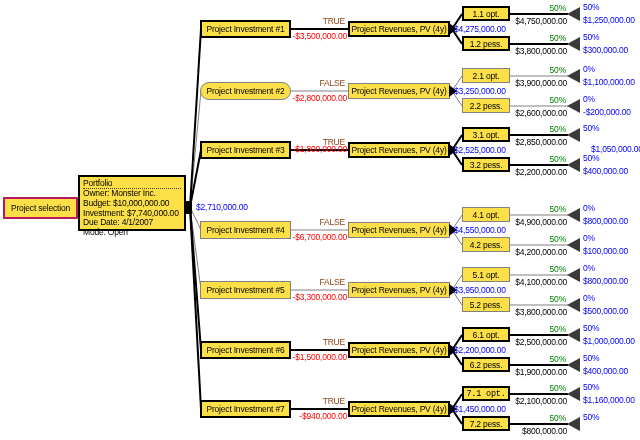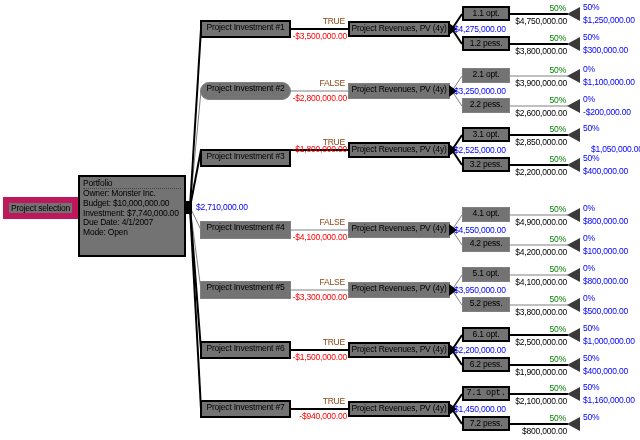--- a/index.html
+++ b/index.html
@@ -5,26 +5,26 @@
   * { margin:0; padding:0; box-sizing:border-box; }
   html,body { background:#fff; }
   #canvas {
     position:relative; width:640px; height:440px; background:#fff; overflow:hidden;
     font-family:"Liberation Sans", sans-serif; font-size:8.5px; letter-spacing:-0.2px; color:#000;
   }
   #wires { position:absolute; left:0; top:0; }
   .w-sel   { stroke:var(--sel,#000);   stroke-width:2; fill:none; }
   .w-unsel { stroke:var(--unsel,#808080); stroke-width:1; fill:none; }
 
-  .box { position:absolute; background:#737373; display:flex; align-items:flex-start; justify-content:center; white-space:nowrap; }
+  .box { position:absolute; background:#fde047; display:flex; align-items:center; justify-content:center; white-space:nowrap; }
   .project.sel  .box { border:2px solid #000; }
   .project.unsel .box { border:1px solid var(--unsel,#808080); }
 
-  .root-sel  { left:3px;  top:197px; width:75px;  height:22px; border:6px solid #be185d; }
-  .portfolio { left:78px; top:175px; width:108px; height:82px; border:2px solid #000;
+  .root-sel  { left:3px;  top:197px; width:75px;  height:22px; border:2px solid #be185d; }
+  .portfolio { left:78px; top:175px; width:108px; height:56px; border:2px solid #000;
                display:block; padding:2px 3px; }
   .pf-title { line-height:9.4px; border-bottom:1px dotted #444; white-space:nowrap; }
   .pf-line  { line-height:9.6px; white-space:nowrap; }
 
   .decision-node { position:absolute; left:184px; top:201px; width:8px; height:13px; background:#000; }
   .root-ev { position:absolute; left:196px; top:202px; color:var(--money,#00f); white-space:nowrap; }
 
   .inv  { width:91px;  height:18px; }
   .rev  { width:102px; height:16px; }
   .leaf { width:48px;  height:15px; }
@@ -166,21 +166,21 @@
       <span>2.2 pess.</span>
     </div>
     <div class="lbl prob b1" style="left: 500px; top: 95px;">50%</div>
     <div class="lbl bval b1" style="left: 487px; top: 108px;">$2,600,000.00</div>
     <div class="tri b1" style="left: 567px; top: 99px;"></div>
     <div class="lbl eprob b1" style="left: 583px; top: 94px;">0%</div>
     <div class="lbl eval b1" style="left: 583px; top: 107px;">-$200,000.00</div>
   </div>
 
   <div class="project sel">
-    <div class="box inv" style="left: 200px; top: 141px; margin-top: 8px;">
+    <div class="box inv" style="left: 200px; top: 141px;">
       <span>Project Investment #3</span>
     </div>
     <div class="lbl decision" style="left: 242px; top: 137px;">TRUE</div>
     <div class="lbl cost" style="left: 240px; top: 144px;">-$1,800,000.00</div>
 
     <div class="box rev" style="left: 348px; top: 142px;">
       <span>Project Revenues, PV (4y)</span>
     </div>
     <div class="chance-marker" style="left: 449px; top: 144px;"></div>
     <div class="lbl ev" style="left: 454px; top: 145px;">$2,525,000.00</div>
@@ -202,21 +202,21 @@
     <div class="tri b1" style="left: 567px; top: 158px;"></div>
     <div class="lbl eprob b1" style="left: 583px; top: 153px;">50%</div>
     <div class="lbl eval b1" style="left: 583px; top: 166px;">$400,000.00</div>
   </div>
 
   <div class="project unsel">
     <div class="box inv" style="left: 200px; top: 221px;">
       <span>Project Investment #4</span>
     </div>
     <div class="lbl decision" style="left: 242px; top: 217px;">FALSE</div>
-    <div class="lbl cost" style="left: 240px; top: 232px;">-$4,100,000.00</div>
+    <div class="lbl cost" style="left: 240px; top: 232px;">-$6,700,000.00</div>
 
     <div class="box rev" style="left: 348px; top: 222px;">
       <span>Project Revenues, PV (4y)</span>
     </div>
     <div class="chance-marker" style="left: 449px; top: 224px;"></div>
     <div class="lbl ev" style="left: 454px; top: 225px;">$4,550,000.00</div>
 
     <div class="box leaf b0" style="left: 462px; top: 207px;">
       <span>4.1 opt.</span>
     </div>

